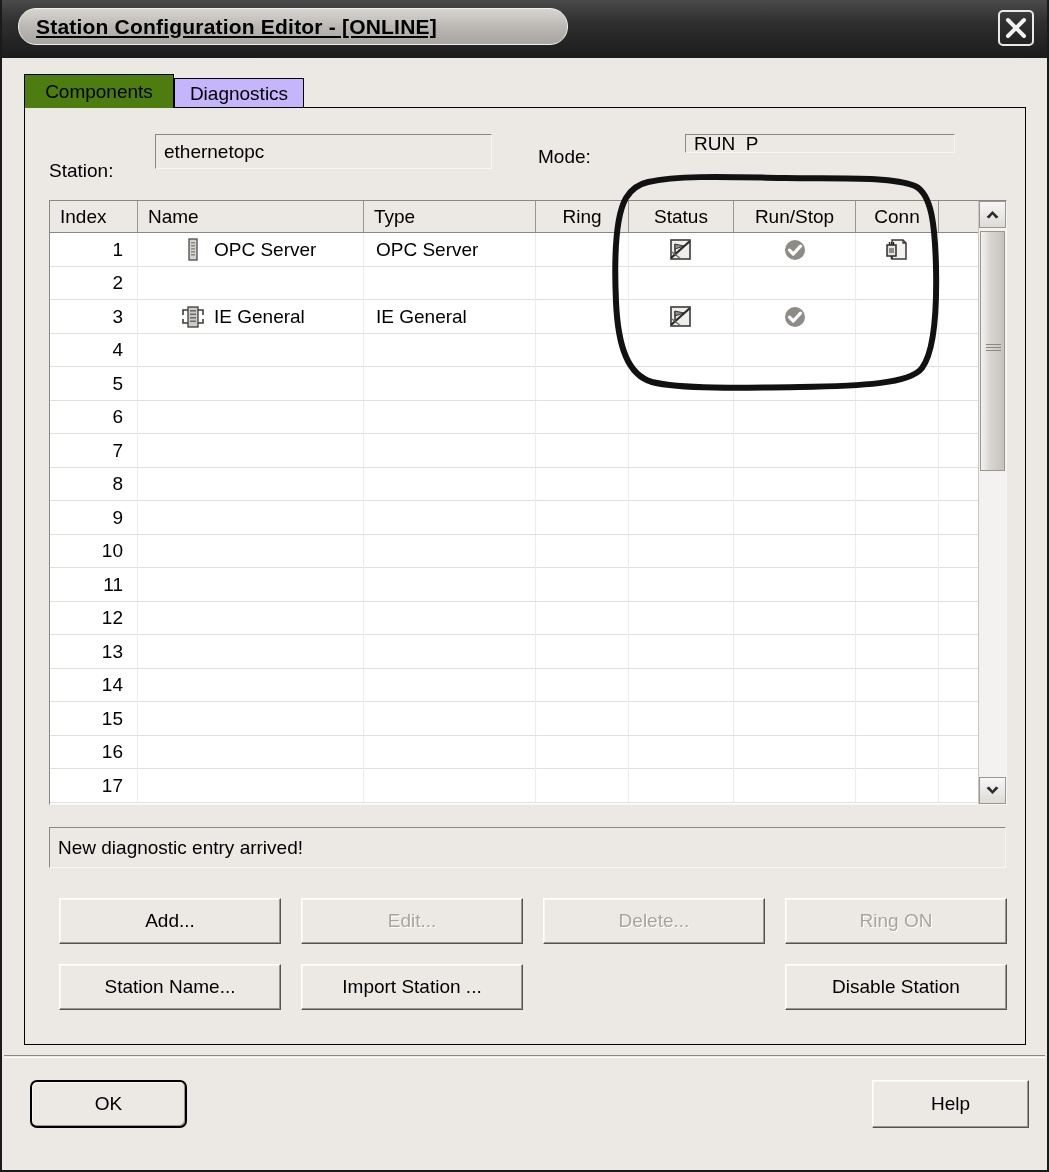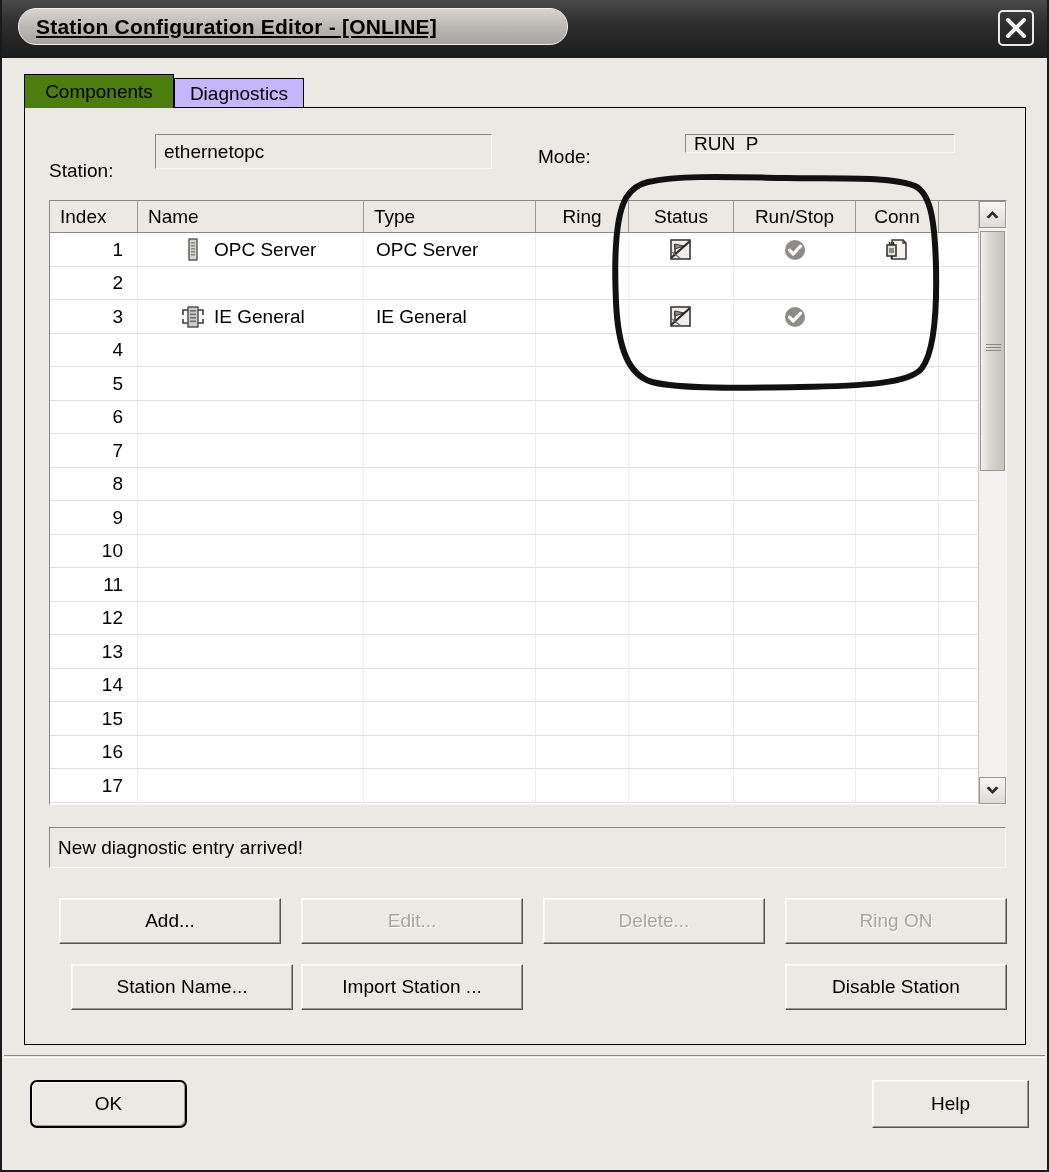--- a/index.html
+++ b/index.html
@@ -270,21 +270,21 @@
   }
   .btn.default {
     border: 2px solid #000000;
     box-shadow: inset -1px -1px 0 #9a9792, inset 1px 1px 0 #f7f6f4;
   }
 
   #btn-add     { left: 34px;  top: 790px; width: 222px; height: 46px; }
   #btn-edit    { left: 276px; top: 790px; width: 222px; height: 46px; }
   #btn-delete  { left: 518px; top: 790px; width: 222px; height: 46px; }
   #btn-ring    { left: 760px; top: 790px; width: 222px; height: 46px; }
-  #btn-staname { left: 34px;  top: 856px; width: 222px; height: 46px; margin-left: 12px; }
+  #btn-staname { left: 34px;  top: 856px; width: 222px; height: 46px; }
   #btn-import  { left: 276px; top: 856px; width: 222px; height: 46px; }
   #btn-disable { left: 760px; top: 856px; width: 222px; height: 46px; }
 
   
   .footer {
     position: absolute;
     left: 2px; top: 1057px;
     width: 1041px; height: 111px;
     background: #ece9e4;
     border-top: 1px solid #ffffff;

